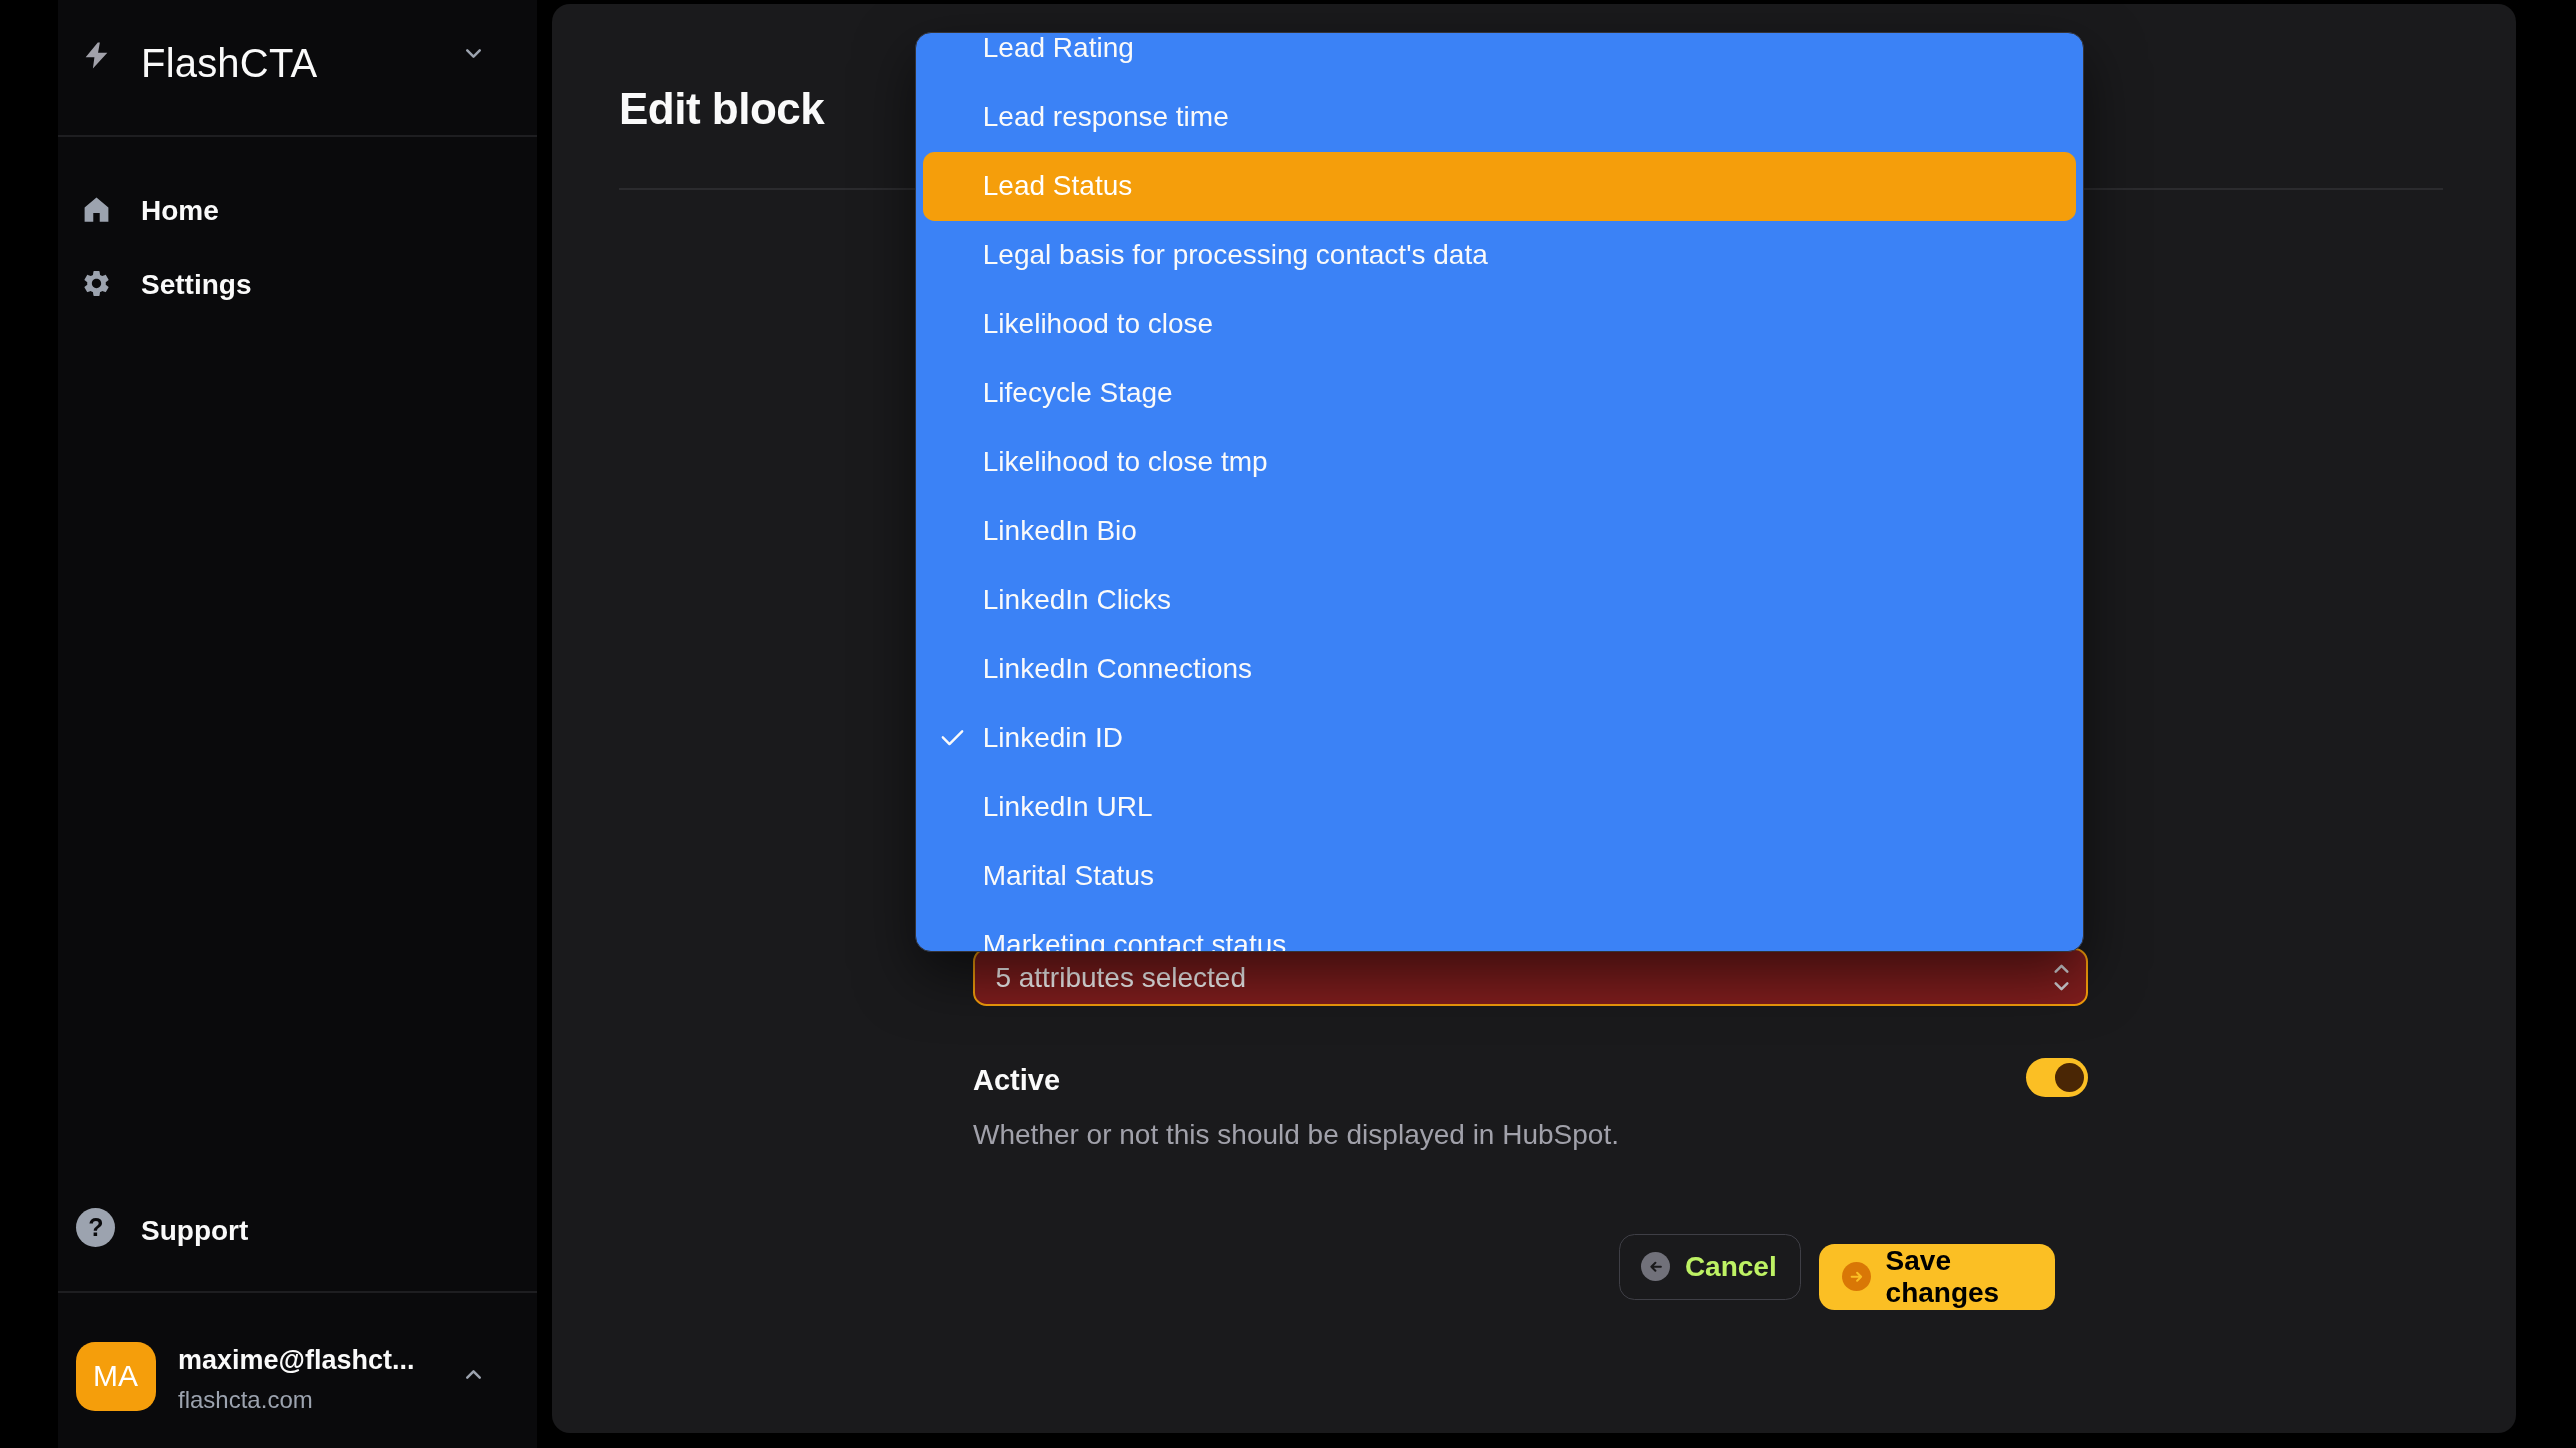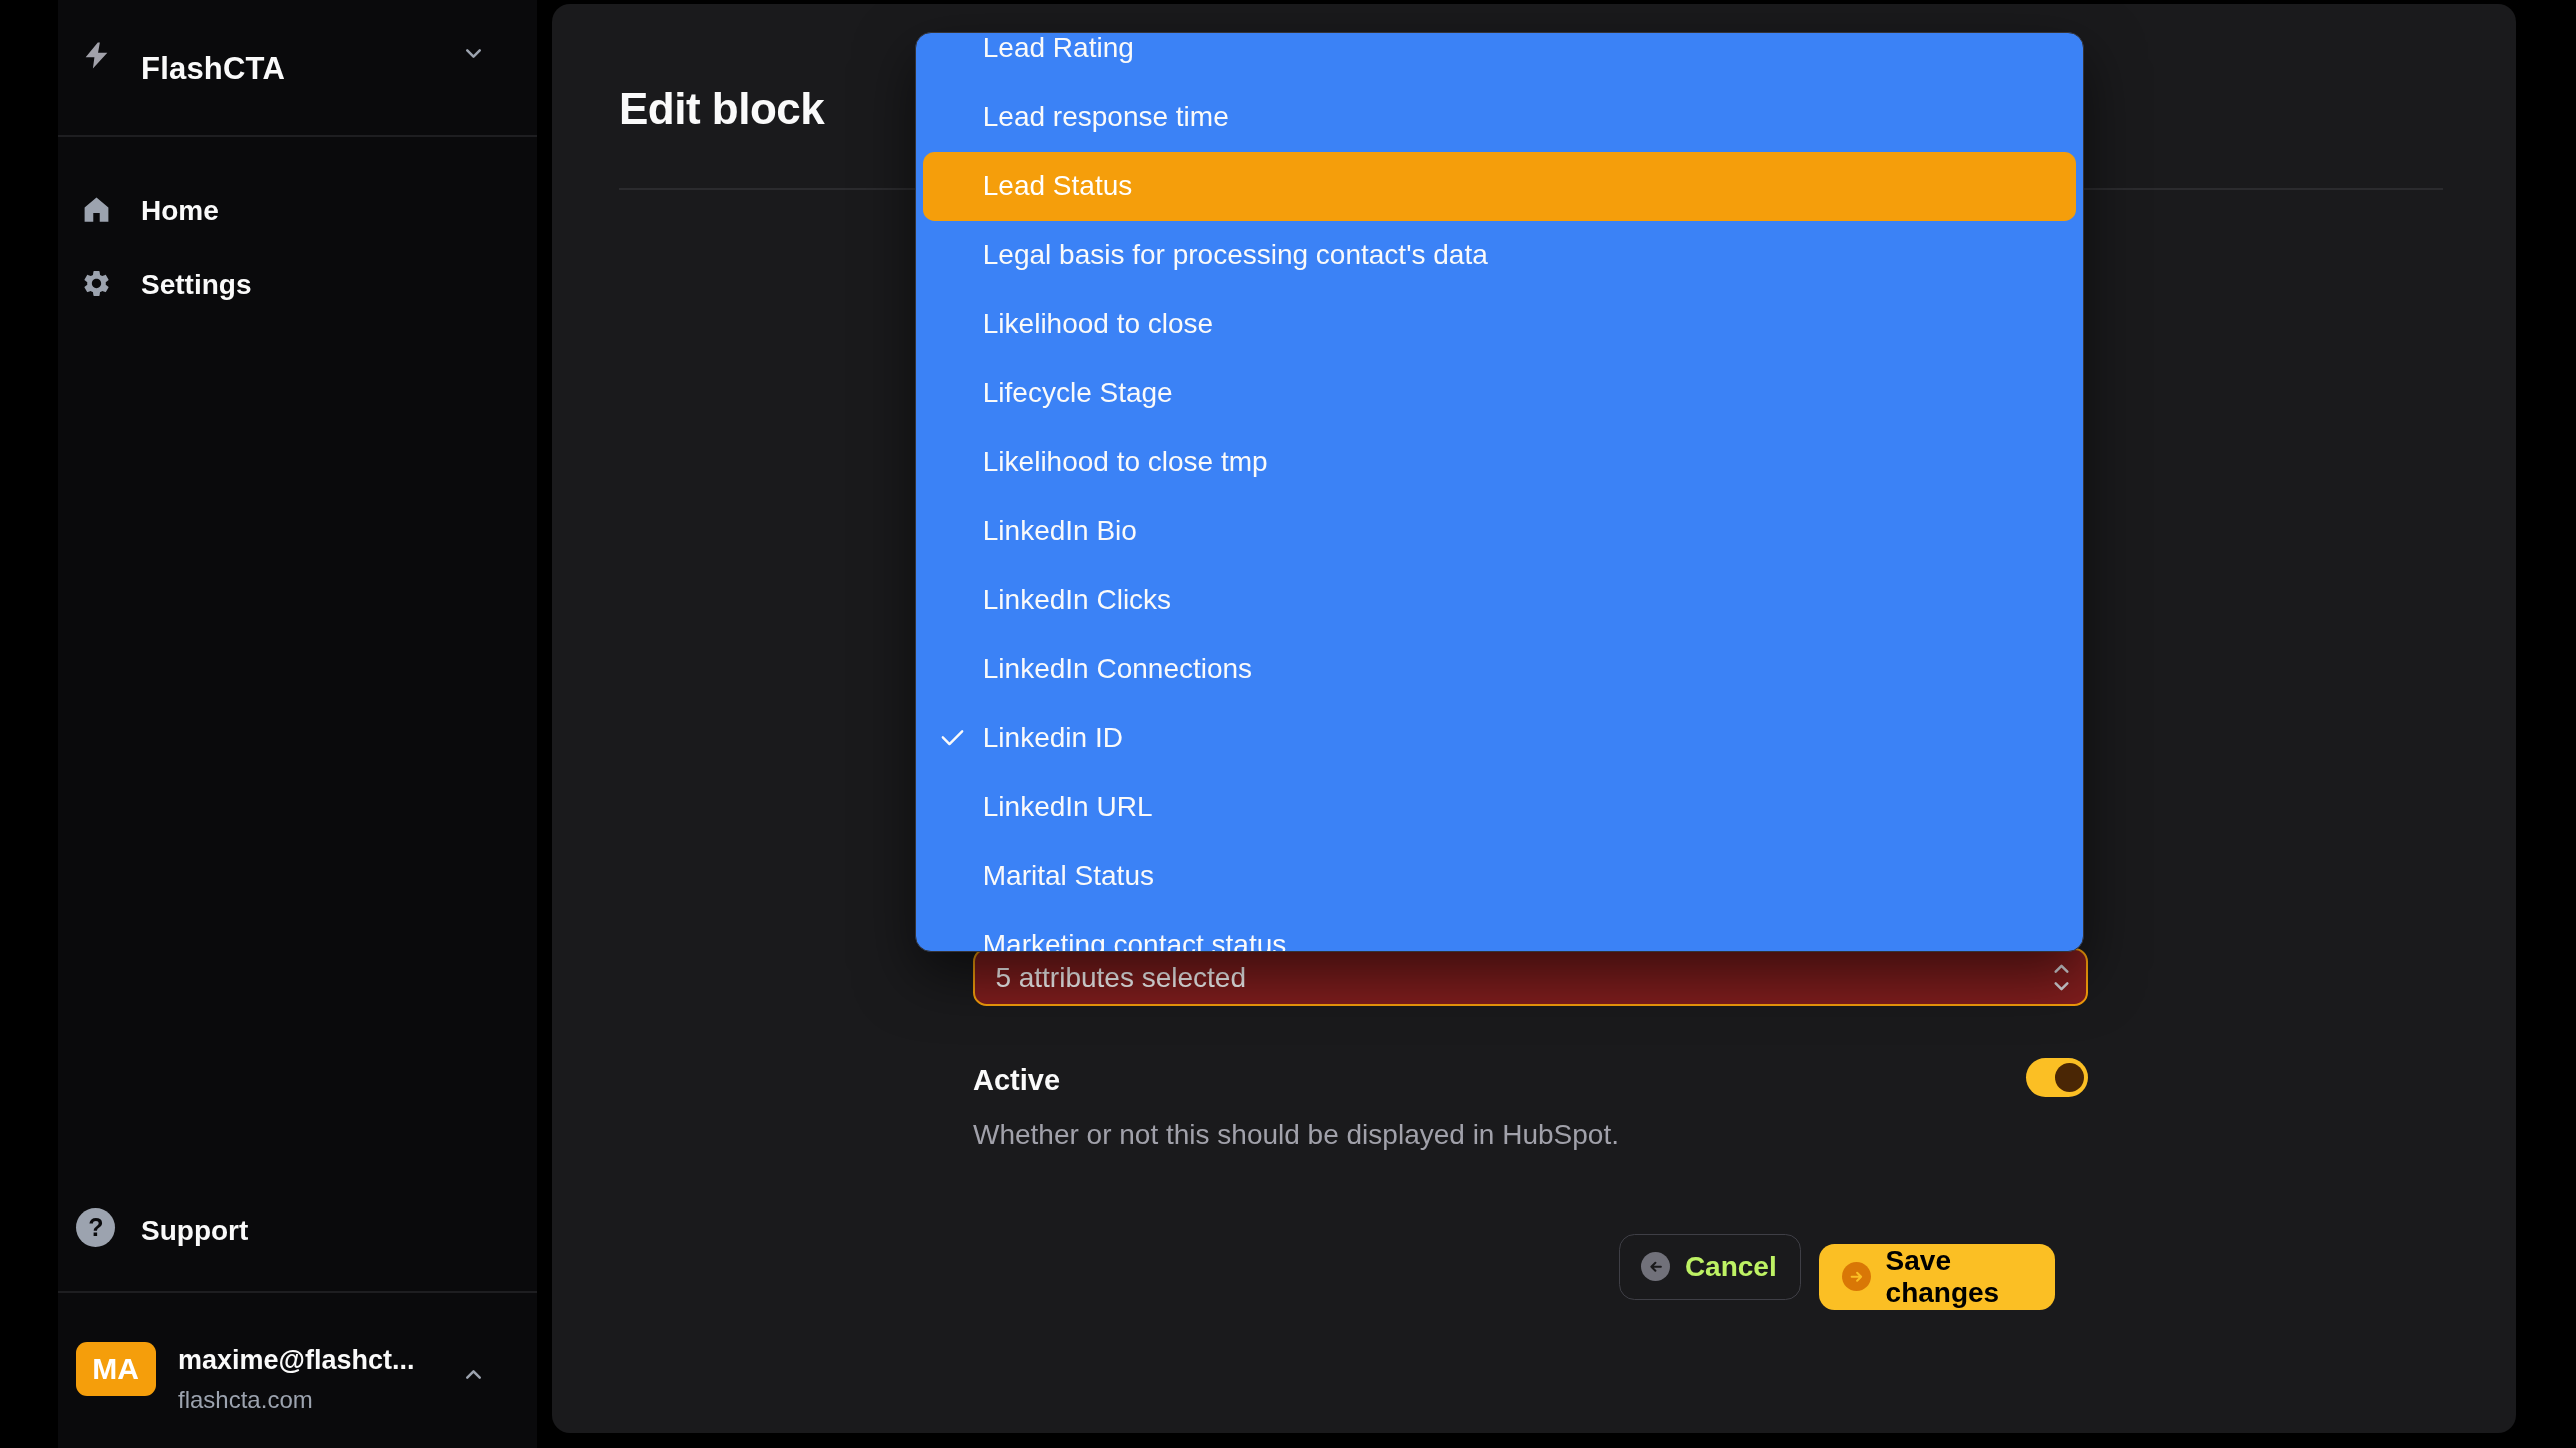--- a/index.html
+++ b/index.html
@@ -6,32 +6,32 @@
     margin:0;padding:0;width:2576px;height:1449px;overflow:hidden;
     background:#000;font-family:"Liberation Sans",sans-serif;
     -webkit-font-smoothing:antialiased;
   }
   .abs{position:absolute;}
 
   
   #sidebar{left:58px;top:0;width:479px;height:1449px;background:#0a0a0c;}
   .brand-row{left:0;top:27px;width:479px;height:54px;cursor:pointer;}
   .brand-bolt{left:23px;top:7.8px;width:31px;height:41px;}
-  .brand-name{left:83px;top:24px;font-size:31px;font-weight:700;color:#fafafa;letter-spacing:0.2px;}
+  .brand-name{left:83px;top:14px;font-size:40px;font-weight:400;color:#fafafa;letter-spacing:0.2px;}
   .brand-chevron{left:403px;top:13.6px;width:25px;height:25px;}
   .side-divider{left:0;width:479px;height:1.9px;background:#1e1e21;}
   .nav-item{left:0;width:479px;height:60px;cursor:pointer;}
   .nav-icon{left:23px;top:14.6px;width:31px;height:31px;}
   .nav-label{left:83px;top:15.5px;font-size:28px;font-weight:600;color:#fafafa;}
   .q-circle{left:18.4px;top:8.7px;width:39px;height:39px;border-radius:50%;background:#9ca3af;
     display:flex;align-items:center;justify-content:center;
     color:#0a0a0c;font-size:25px;font-weight:700;}
   .user-row{left:0;top:1327px;width:479px;height:107px;cursor:pointer;}
-  .avatar{left:17.5px;top:14.6px;width:80px;height:54px;border-radius:11px;background:#f59e0b;
-    display:flex;align-items:center;justify-content:center;color:#fff;font-size:30px;font-weight:700;}
+  .avatar{left:17.5px;top:14.6px;width:80px;height:69px;border-radius:19px;background:#f59e0b;
+    display:flex;align-items:center;justify-content:center;color:#fff;font-size:30px;font-weight:400;}
   .user-email{left:120px;top:18.4px;font-size:27px;font-weight:600;color:#fafafa;white-space:nowrap;}
   .user-domain{left:120px;top:59px;font-size:24px;color:#9ca3af;}
   .user-chevron{left:403px;top:35px;width:25px;height:25px;}
 
   
   #card{left:552px;top:3.9px;width:1964px;height:1429px;background:#1a1a1c;border-radius:18px;}
   .page-title{left:67px;top:80px;font-size:44px;font-weight:700;color:#fafafa;letter-spacing:-0.5px;}
   .card-divider{left:67px;top:184px;width:1824px;height:1.9px;background:#2b2b2e;}
 
   

